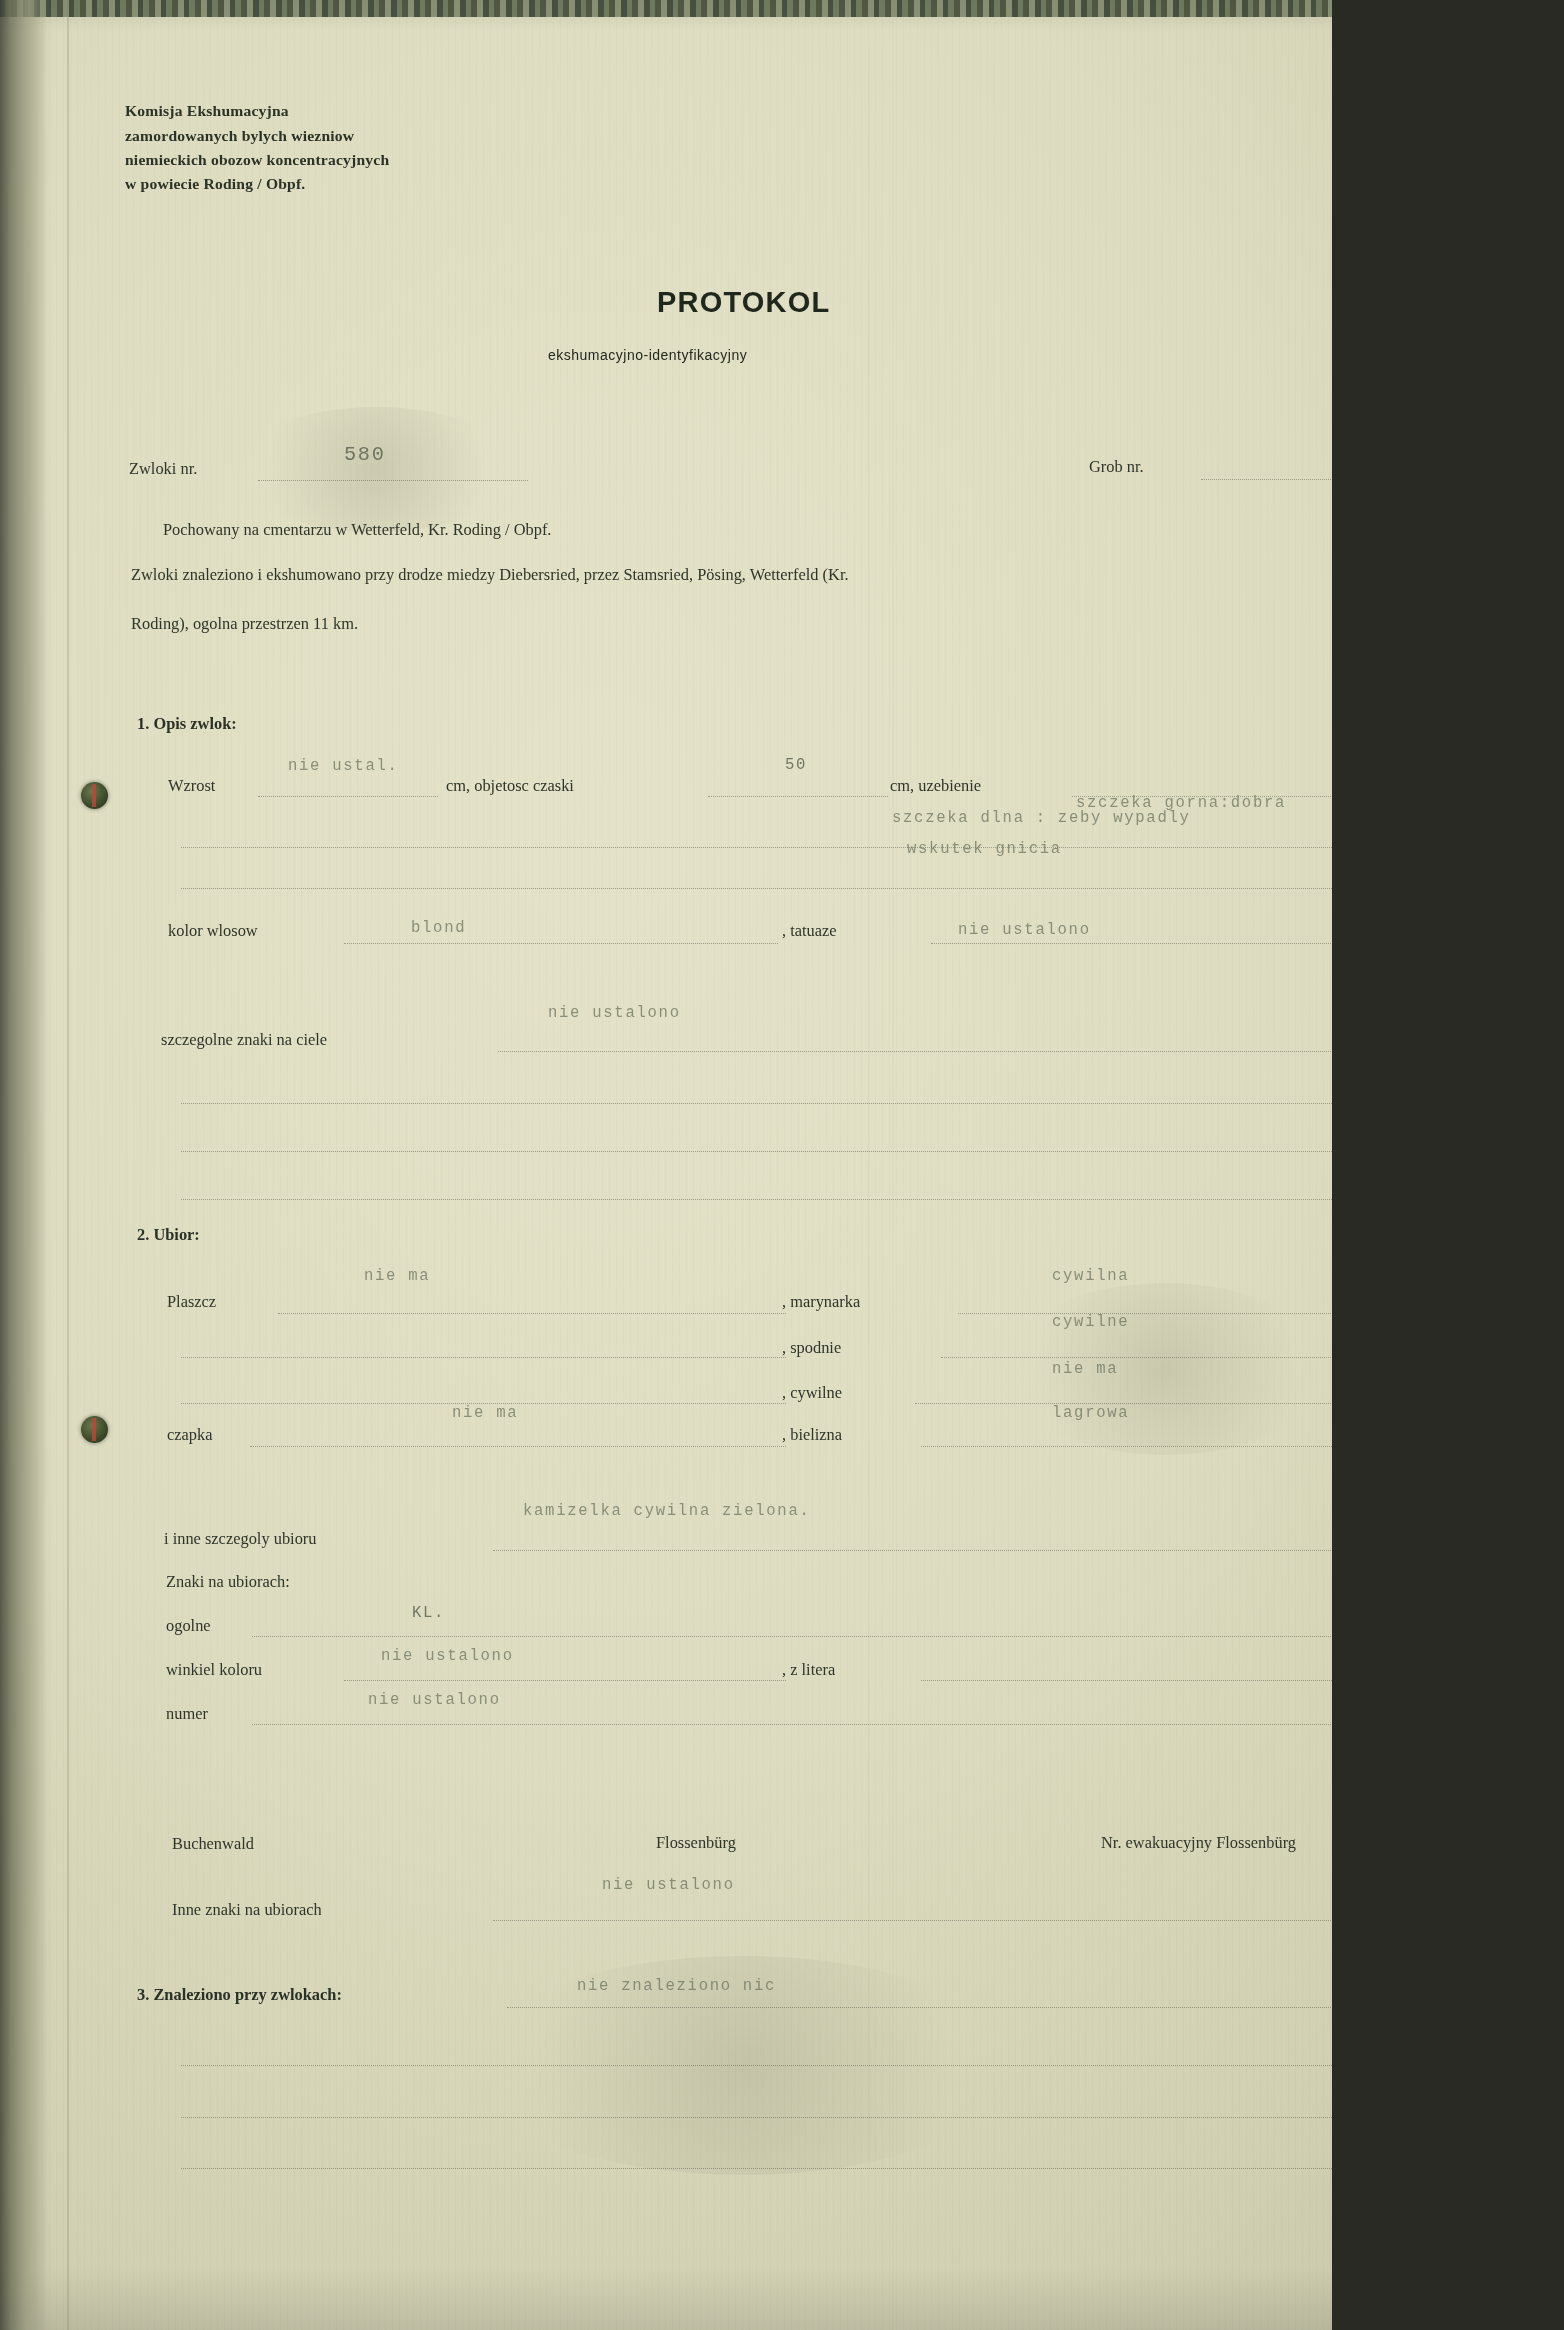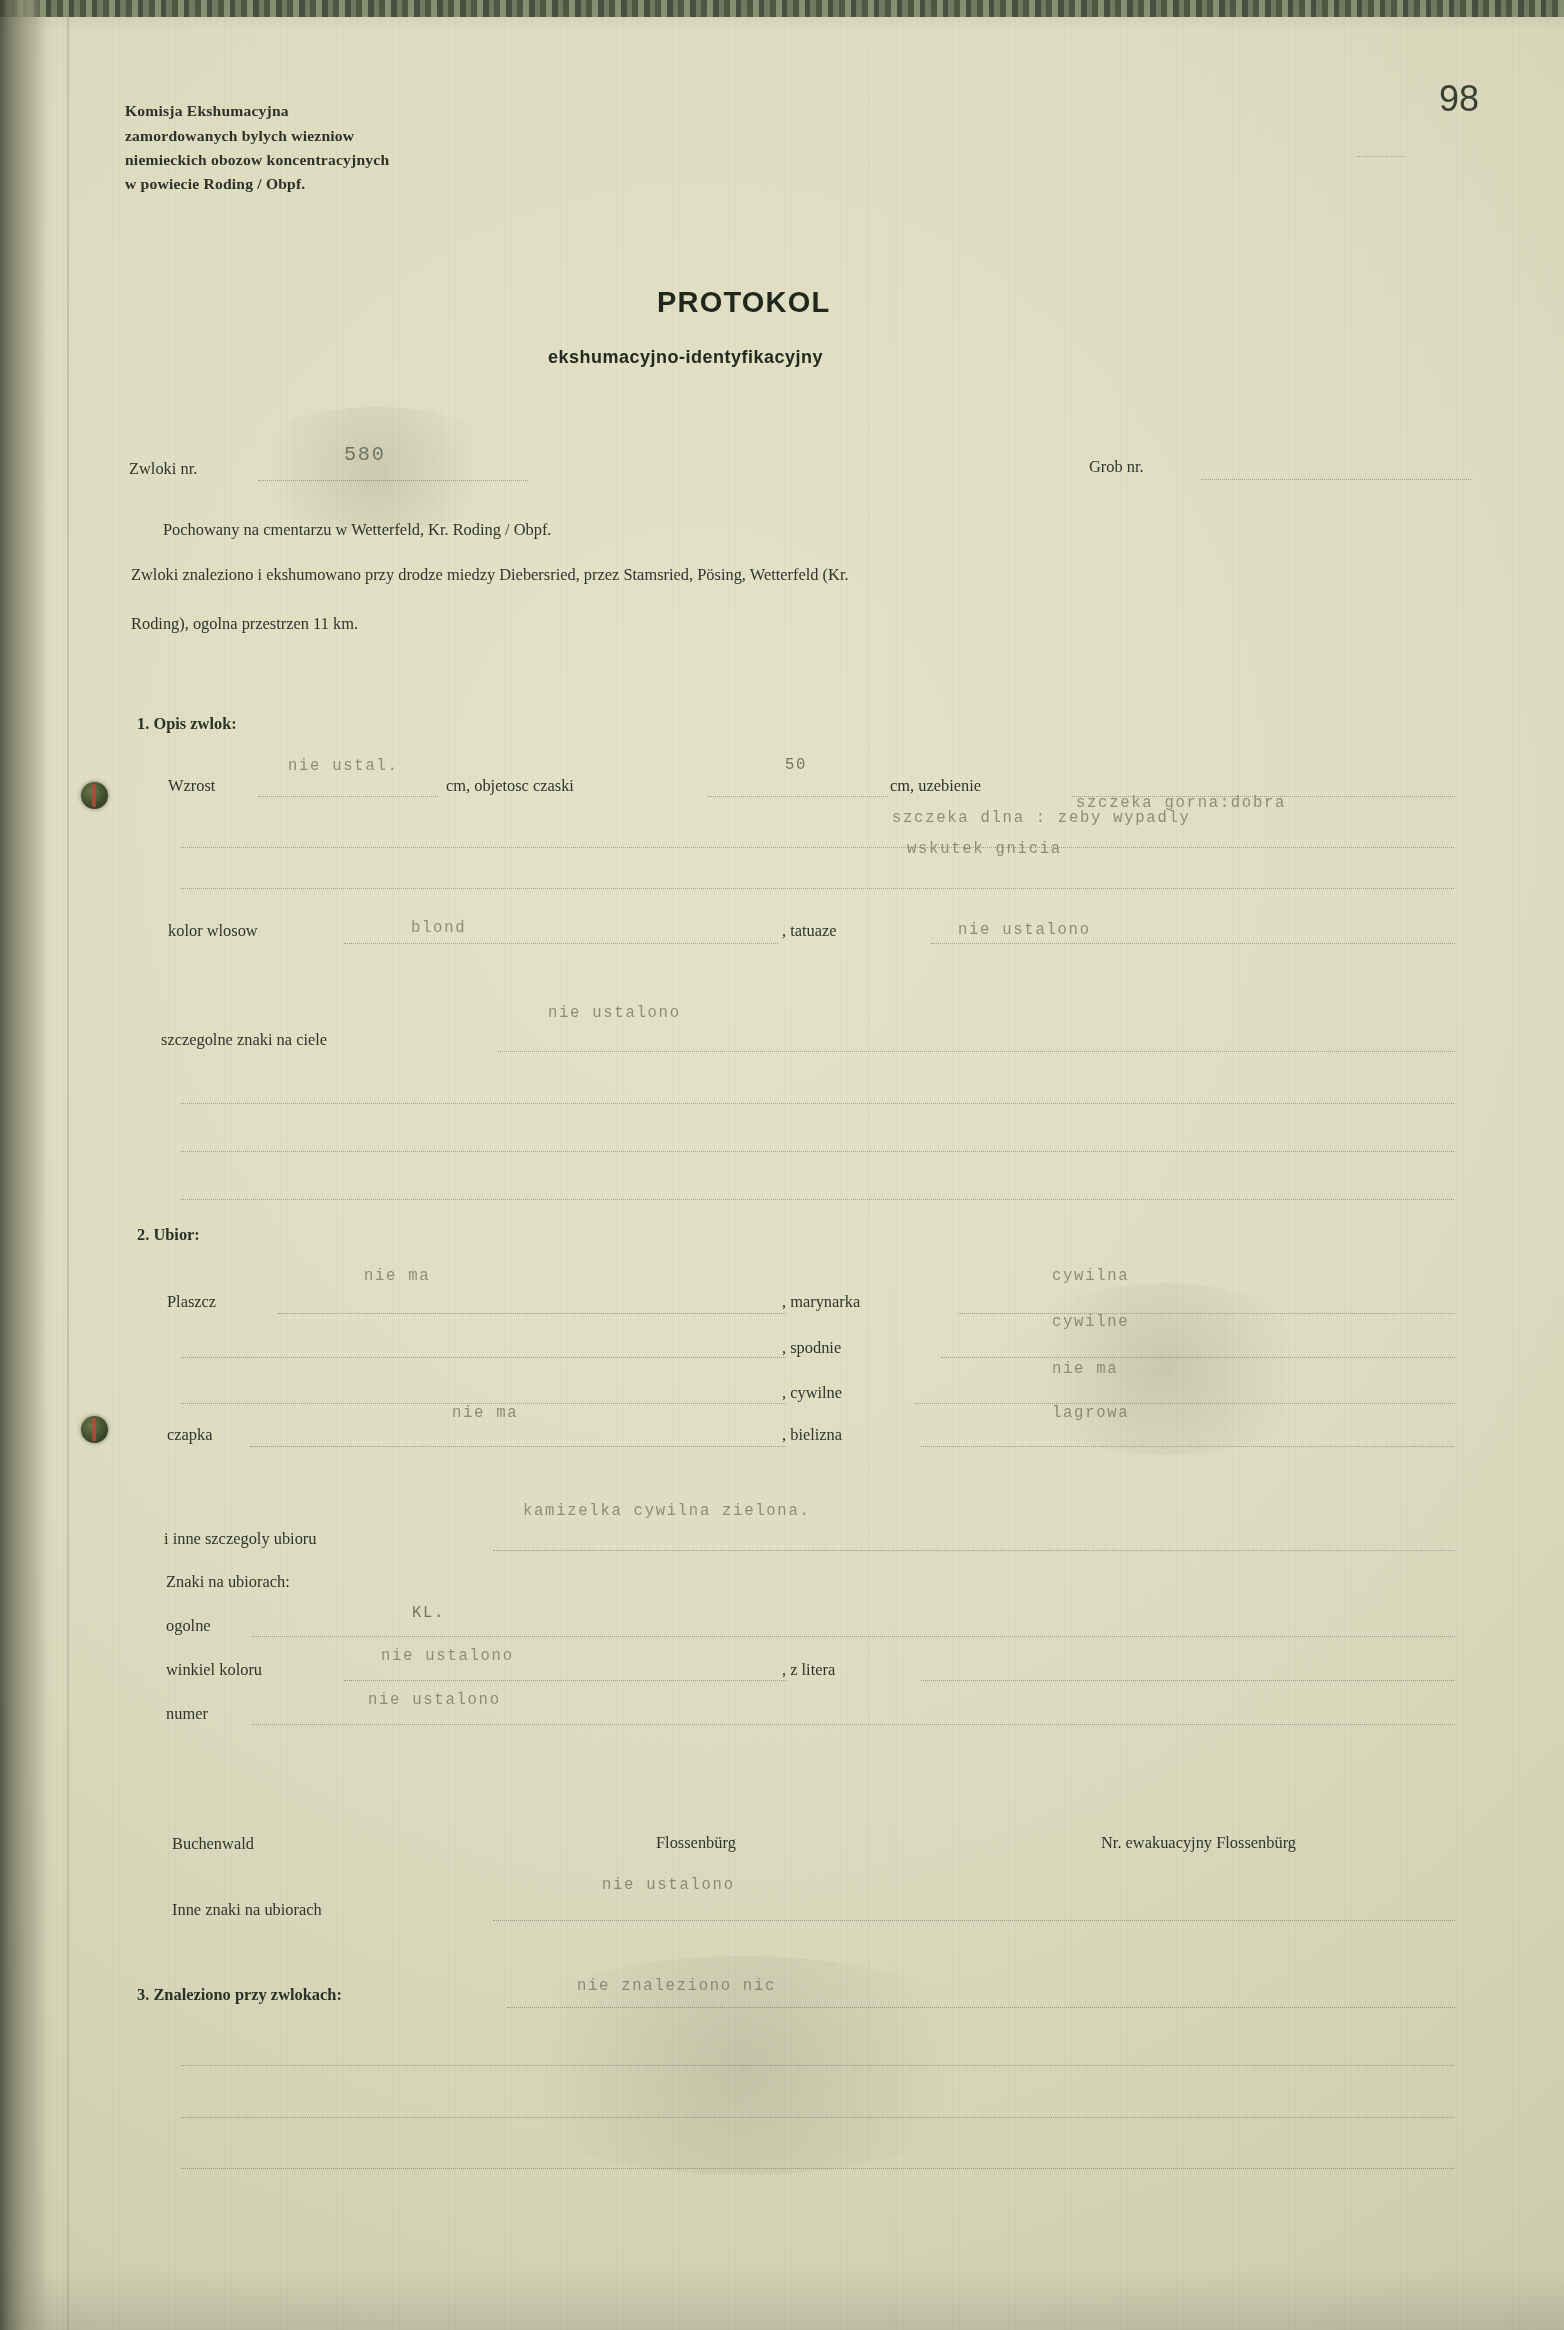--- a/index.html
+++ b/index.html
@@ -1,19 +1,19 @@
 <!DOCTYPE html>
 <html style="font-size:12.5px"><head>
 <meta charset="utf-8">
 <style>
   html,body{margin:0;padding:0;background:#2a2a24;}
   body{font-family:"Liberation Serif", serif;}
   .page{
     position:relative;
-    width:1564px;height:2330px;
+    width:1332px;height:2330px;
     background:
       linear-gradient(90deg, rgba(0,0,0,0.22) 0px, rgba(0,0,0,0.06) 22px, rgba(0,0,0,0.00) 55px),
       linear-gradient(180deg, rgba(0,0,0,0.10) 0px, rgba(0,0,0,0.00) 31px),
       linear-gradient(180deg, rgba(0,0,0,0.00) 2268px, rgba(0,0,0,0.10) 2330px),
       repeating-linear-gradient(90deg, rgba(0,0,0,0.020) 0px, rgba(0,0,0,0.020) 0.8px, rgba(255,255,255,0.0) 0.8px, rgba(255,255,255,0.0) 7px),
       radial-gradient(120% 90% at 45% 35%, #e4e2c8 0%, #dedcc0 45%, #d2d0b2 75%, #c3c2a4 100%);
     overflow:hidden;
   }
   
   .top-strip{
@@ -38,21 +38,21 @@
     position:absolute;left:81px;width:26.6px;height:26.6px;border-radius:50%;
     background:radial-gradient(circle at 40% 35%, #6a7a4a 0%, #3c4a2a 60%, #23301a 100%);
     box-shadow:0 0 4.7px rgba(0,0,0,.45);
   }
   .punch .mid{position:absolute;left:11px;top:1.6px;width:3.9px;height:23.5px;background:#b9493a;opacity:.8;}
 
   
   .tx{position:absolute;color:#2d3428;font-family:"Liberation Serif", serif;}
   .hdr{font-size:15.6px;line-height:23.5px;font-weight:bold;letter-spacing:0.2px;color:#2b3226;}
   .title{font-family:"Liberation Sans", sans-serif;font-weight:bold;font-size:29px;letter-spacing:1.2px;color:#20271c;}
-  .subtitle{font-family:"Liberation Sans", sans-serif;font-weight:bold;font-size:18px;letter-spacing:0.5px;color:#232a1f;}
+  .subtitle{font-family:"Liberation Sans", sans-serif;font-weight:normal;font-size:14px;letter-spacing:0.5px;color:#232a1f;}
   .pageno{font-family:"Liberation Sans", sans-serif;font-size:36px;color:#3a4033;}
   .body{font-size:16.4px;color:#2e352a;}
   .bodyb{font-size:16.4px;color:#2a3126;font-weight:bold;}
   
   .tw{
     position:absolute;
     font-family:"Liberation Mono", monospace;
     font-size:15.6px;letter-spacing:1.7px;
     color:#6d7460;opacity:.75;
     white-space:pre;

